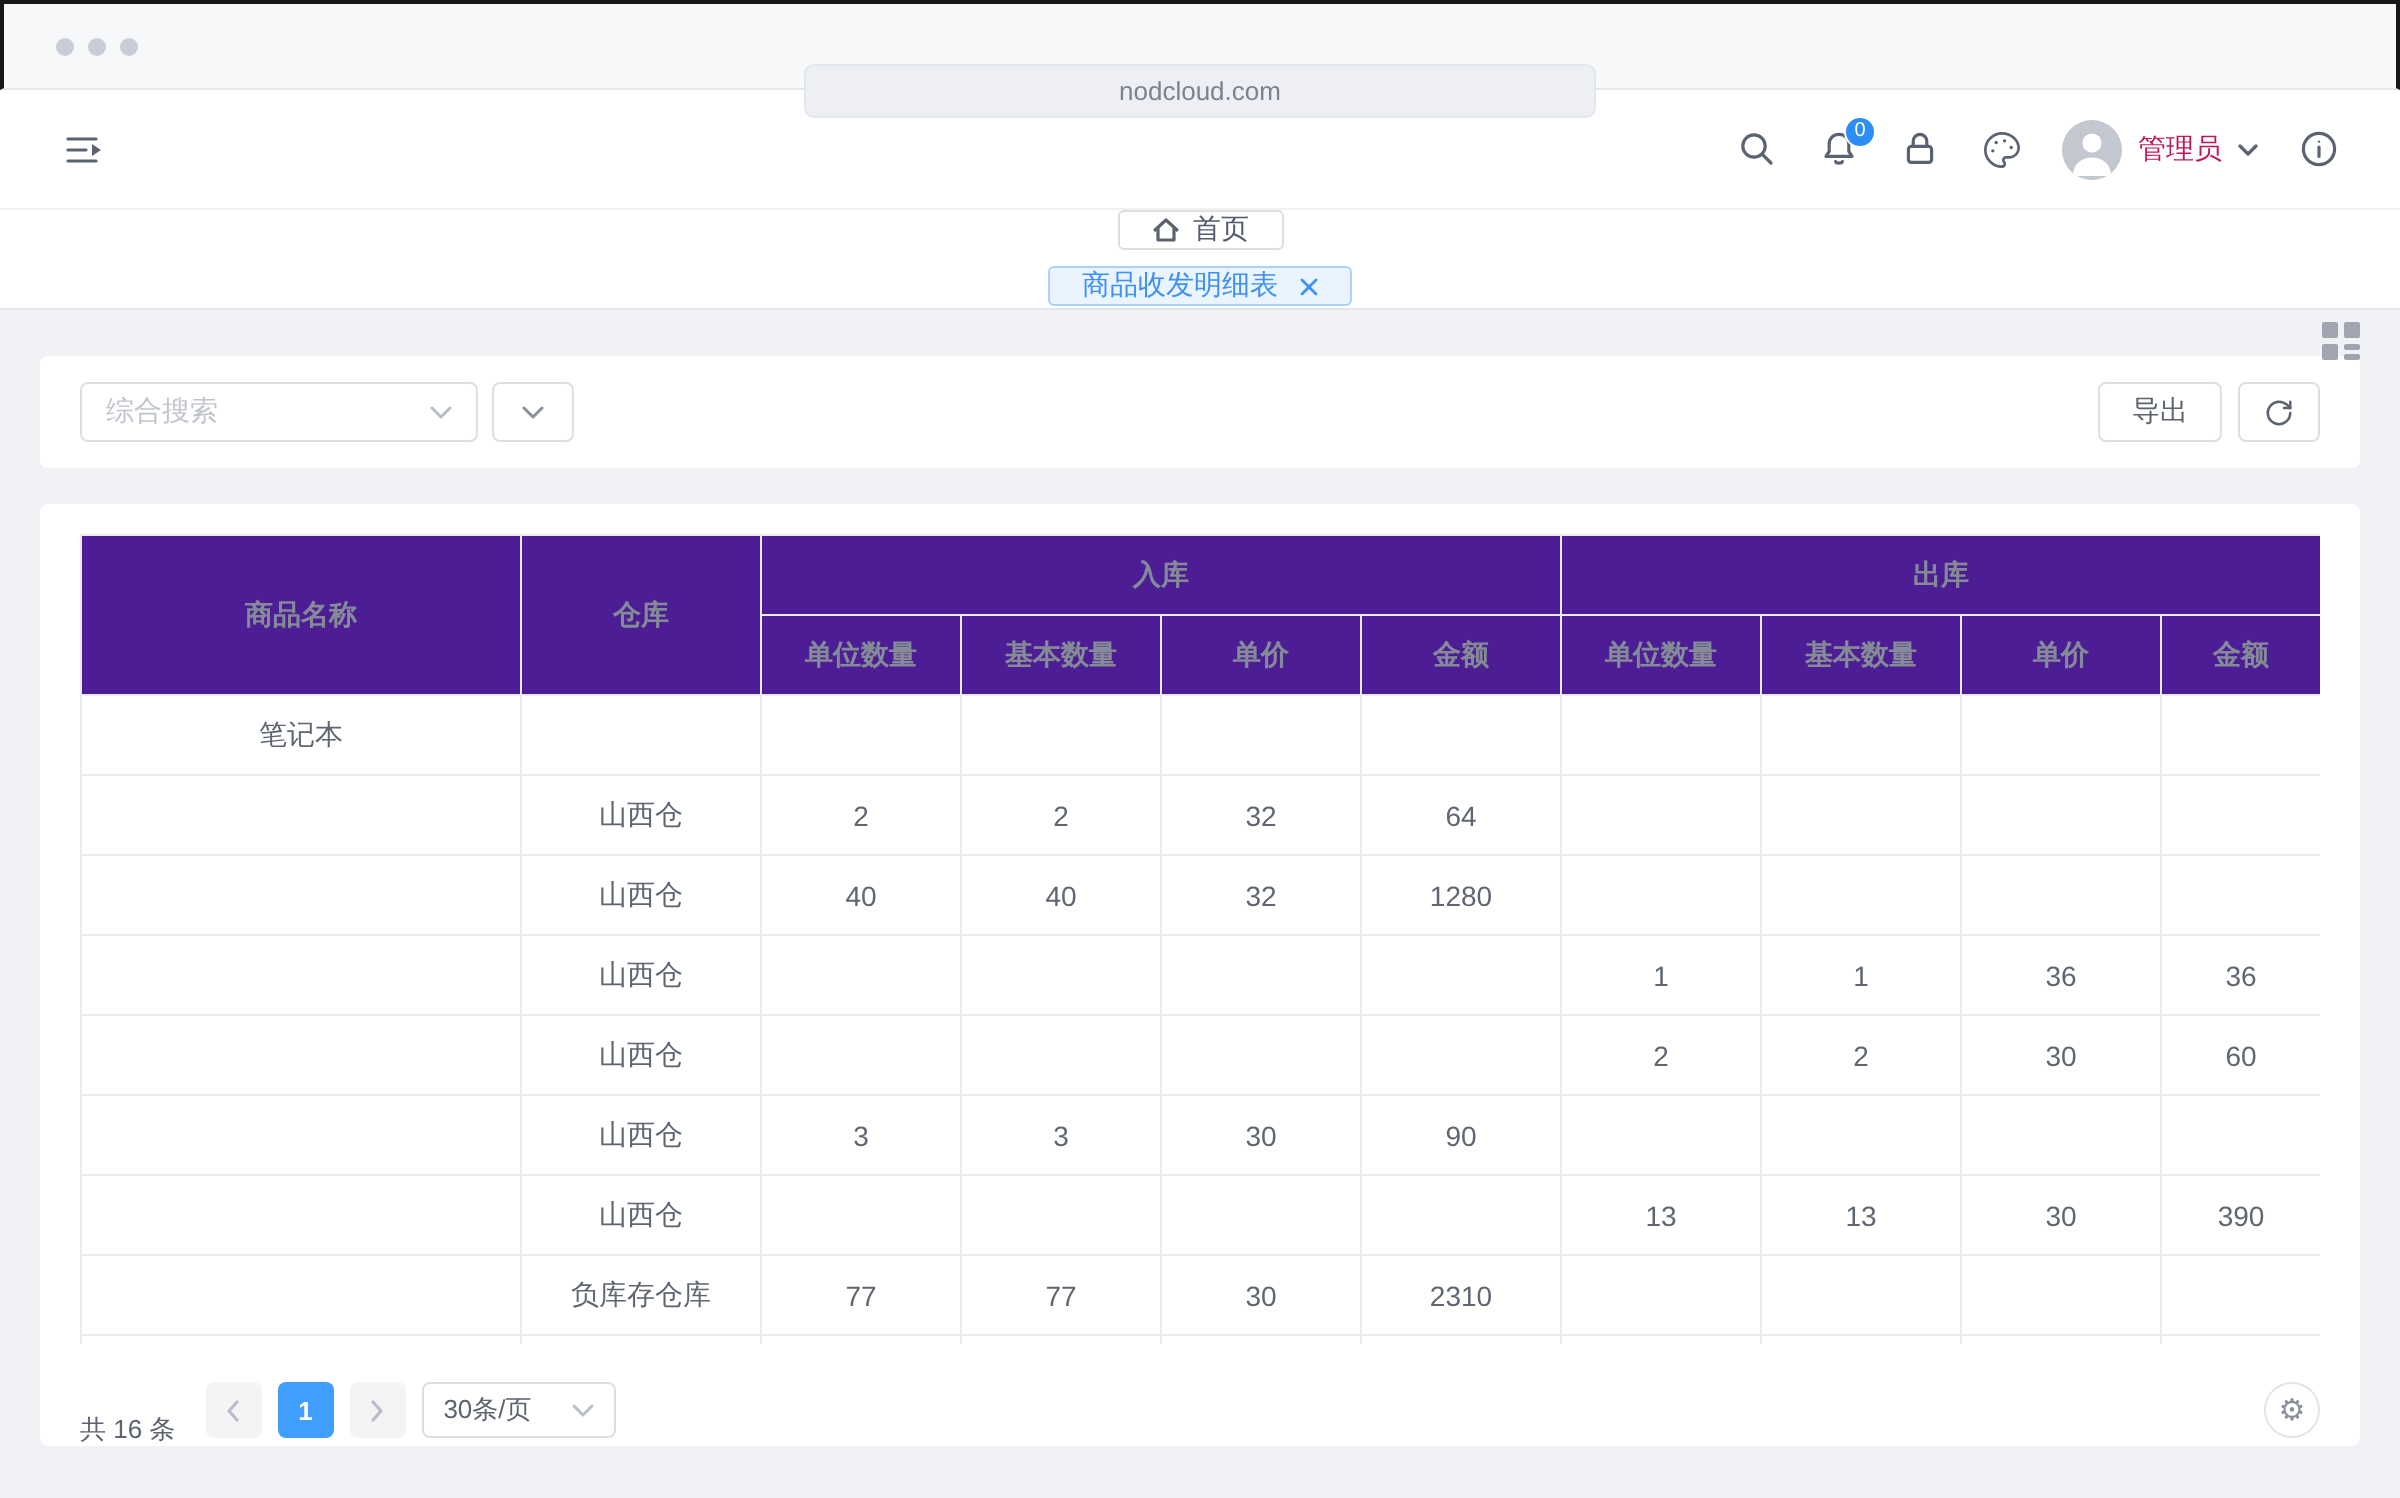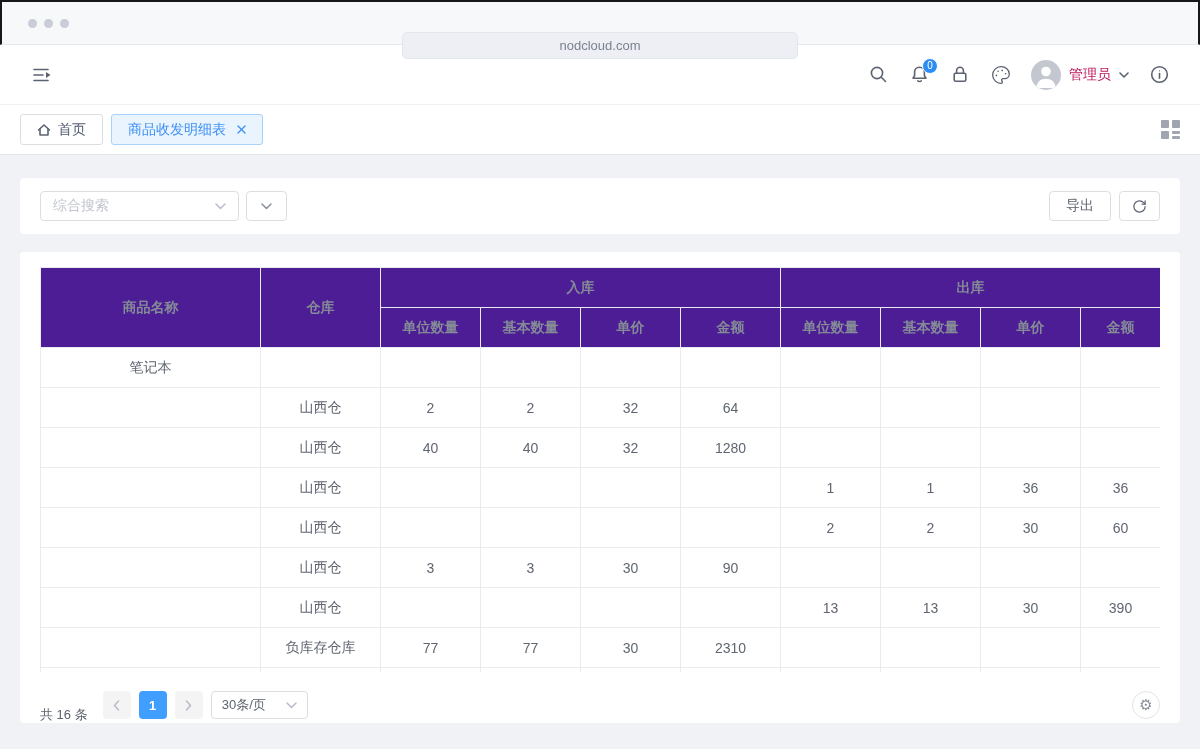--- a/index.html
+++ b/index.html
@@ -24,21 +24,21 @@
     border:none; cursor:pointer; position:relative; }
   .ic { stroke:#5c6370; fill:none; stroke-width:1.6; stroke-linecap:round; stroke-linejoin:round; }
   .badge { position:absolute; top:-6px; right:-8px; min-width:16px; height:16px; padding:0 3px; border-radius:8px;
     background:#2c8df4; border:1.5px solid #fff; color:#fff; font-size:10px; line-height:13px; text-align:center; }
   .user-box { display:flex; align-items:center; gap:8px; cursor:pointer; }
   .avatar { width:30px; height:30px; border-radius:50%; background:#c3c7cf; overflow:hidden; display:block; }
   .admin-label { font-size:14px; color:#be185d; }
 
   
   .tab-strip { height:50px; background:#fff; border-bottom:1px solid #e2e5ea; display:flex; align-items:center;
-    padding:0 20px; gap:8px; }
+    padding:0 20px; gap:8px;flex-direction:column; }
   .tab { height:31px; padding:0 16px; border:1px solid #dcdee2; border-radius:3px; background:#fff;
     display:inline-flex; align-items:center; gap:7px; font-size:14px; color:#515a6e; cursor:pointer; }
   .tab.active { background:#eaf4fe; border-color:#a8d2fc; color:#3e8ff6; }
   .tab .close { display:inline-flex; margin-left:4px; }
   .grid-ico { margin-left:auto; width:19px; height:19px; display:grid; grid-template-columns:8px 8px;
     grid-template-rows:8px 8px; gap:3px; cursor:pointer; background:none; border:none; padding:0; }
   .grid-ico i { background:#a0a5b0; border-radius:1px; }
   .grid-ico .lines { background:none; display:flex; flex-direction:column; justify-content:space-between; }
   .grid-ico .lines s { display:block; height:3px; background:#a0a5b0; border-radius:1px; }
 

